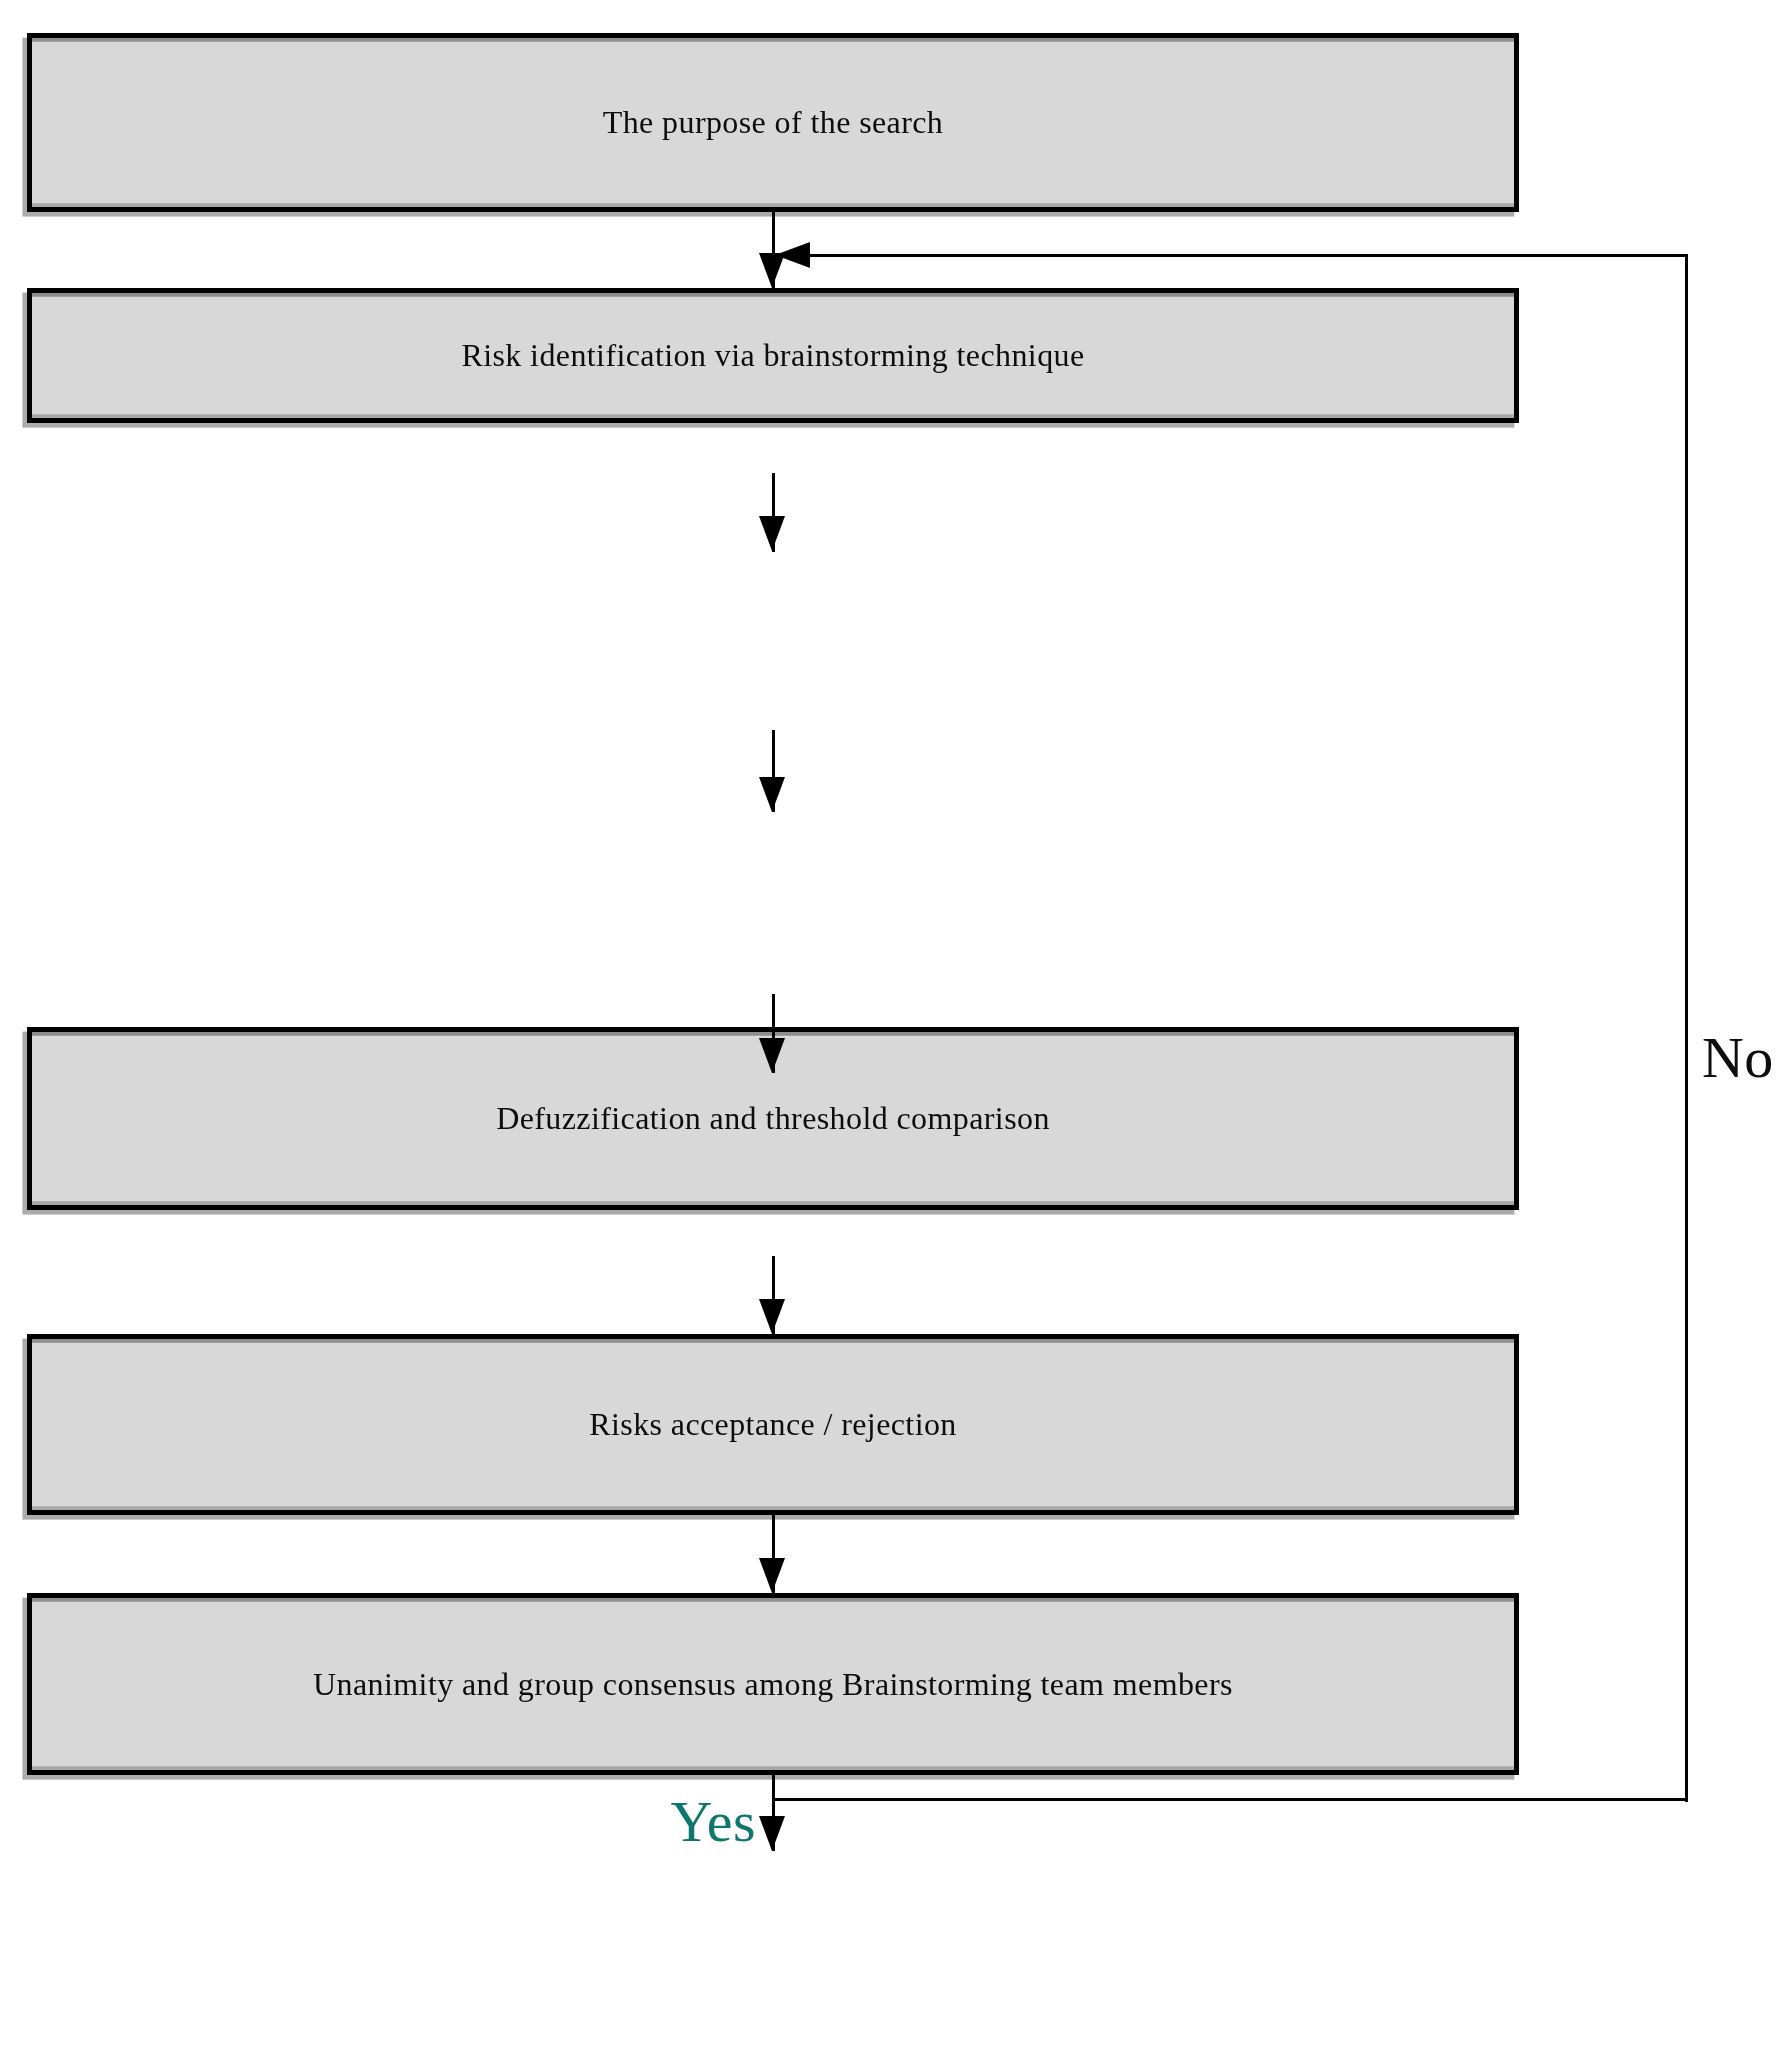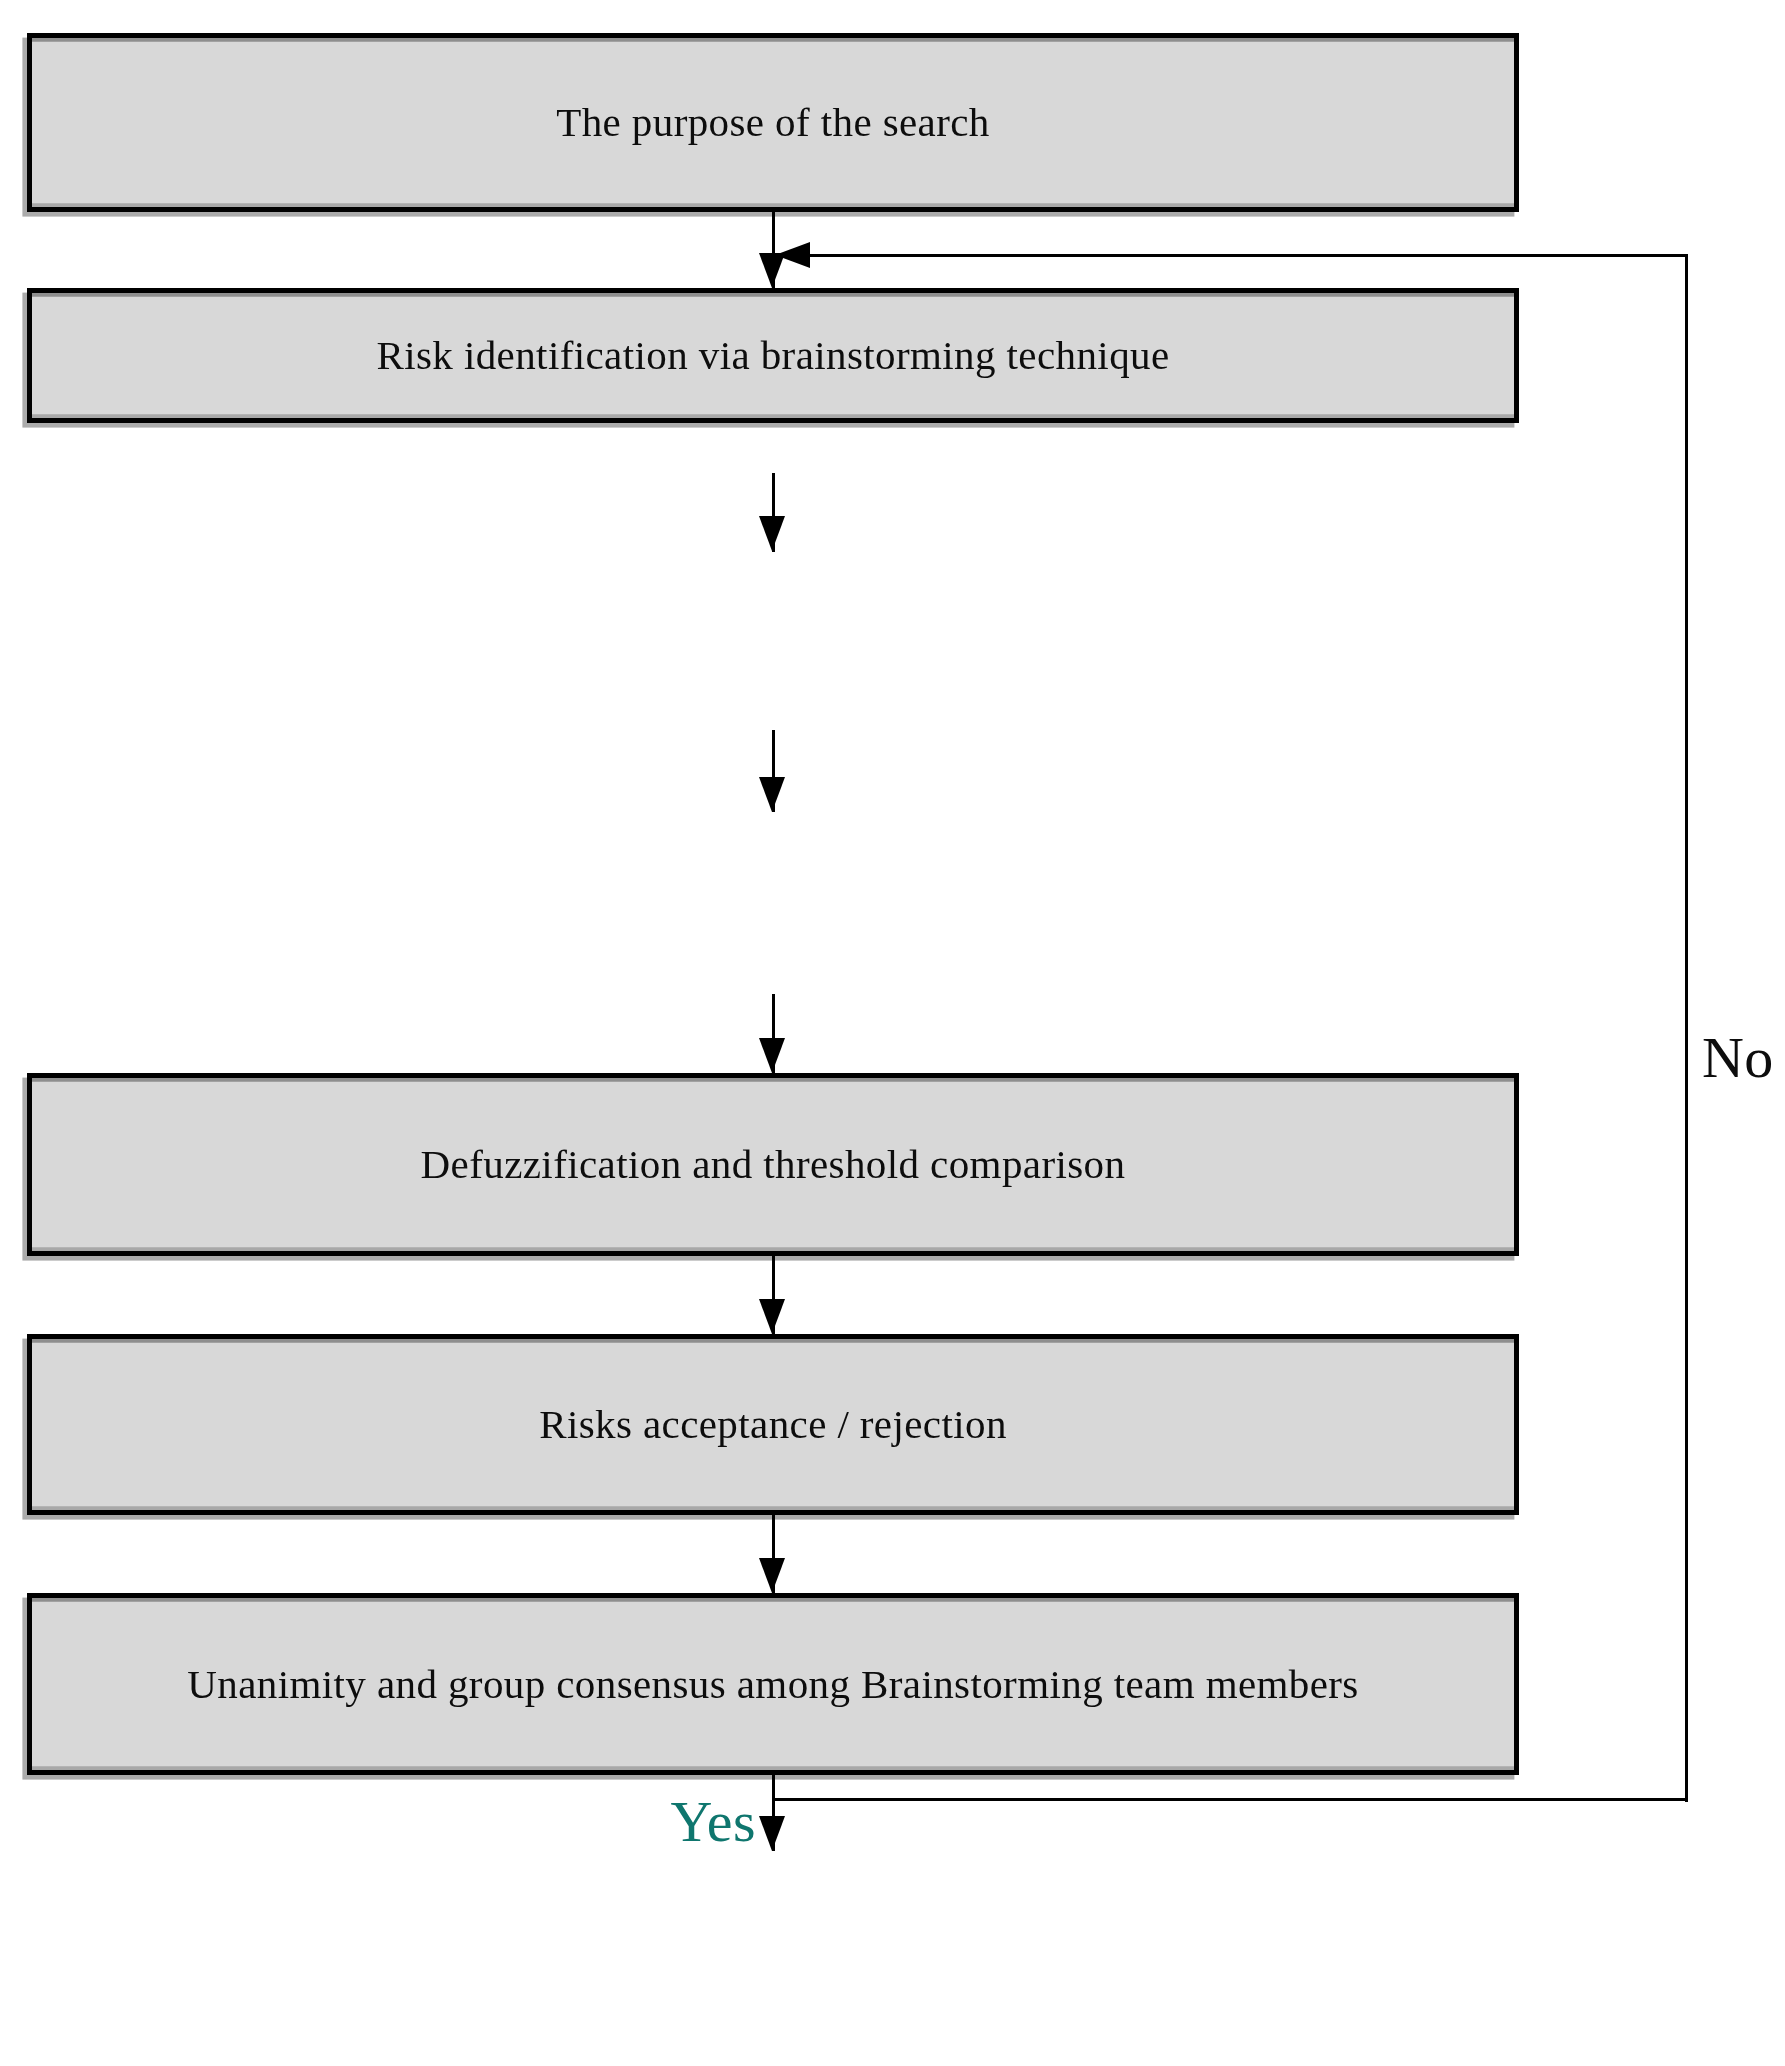--- a/index.html
+++ b/index.html
@@ -21,21 +21,21 @@
     width: 1492px;
     box-sizing: border-box;
     background: #d8d8d8;
     border: 5.3px solid #000000;
     box-shadow: -4.6px 4.6px 0 #ababab, inset 0 3.8px 0 #8e8e8e, inset 0 -3.8px 0 #a8a8a8;
     display: flex;
     align-items: center;
     justify-content: center;
     text-align: center;
     padding: 0 42px;
-    font-size: 41px;
+    font-size: 32px;
     line-height: 1.32;
     letter-spacing: 0.4px;
     color: #0d0d0d;
   }
   .flow-box .lbl { display: block; max-width: 1383px; }
   .vline {
     position: absolute;
     left: 772px;
     width: 3.1px;
     background: #000000;
@@ -72,21 +72,21 @@
 <body>
 
 <div class="canvas" style="background: rgb(255, 255, 255);">
 
   <div class="flow-box" style="top: 33px; height: 179px; background: rgb(216, 216, 216); border-color: rgb(0, 0, 0); color: rgb(13, 13, 13);">
     <span class="lbl">The purpose of the search</span>
   </div>
   <div class="flow-box" style="top: 288px; height: 135px; background: rgb(216, 216, 216); border-color: rgb(0, 0, 0); color: rgb(13, 13, 13);">
     <span class="lbl">Risk identification via brainstorming technique</span>
   </div>
-  <div class="flow-box" style="top: 1073px; height: 183px; background: rgb(216, 216, 216); border-color: rgb(0, 0, 0); color: rgb(13, 13, 13);">
+  <div class="flow-box" style="top: 1027px; height: 183px; background: rgb(216, 216, 216); border-color: rgb(0, 0, 0); color: rgb(13, 13, 13);">
     <span class="lbl">Defuzzification and threshold comparison</span>
   </div>
   <div class="flow-box" style="top: 1334px; height: 181px; background: rgb(216, 216, 216); border-color: rgb(0, 0, 0); color: rgb(13, 13, 13);">
     <span class="lbl">Risks acceptance / rejection</span>
   </div>
   <div class="flow-box" style="top: 1593px; height: 182px; background: rgb(216, 216, 216); border-color: rgb(0, 0, 0); color: rgb(13, 13, 13);">
     <span class="lbl">Unanimity and group consensus among Brainstorming team members</span>
   </div>
 
   <div class="vline" style="top: 212px; height: 76px; background: rgb(0, 0, 0);"></div>

